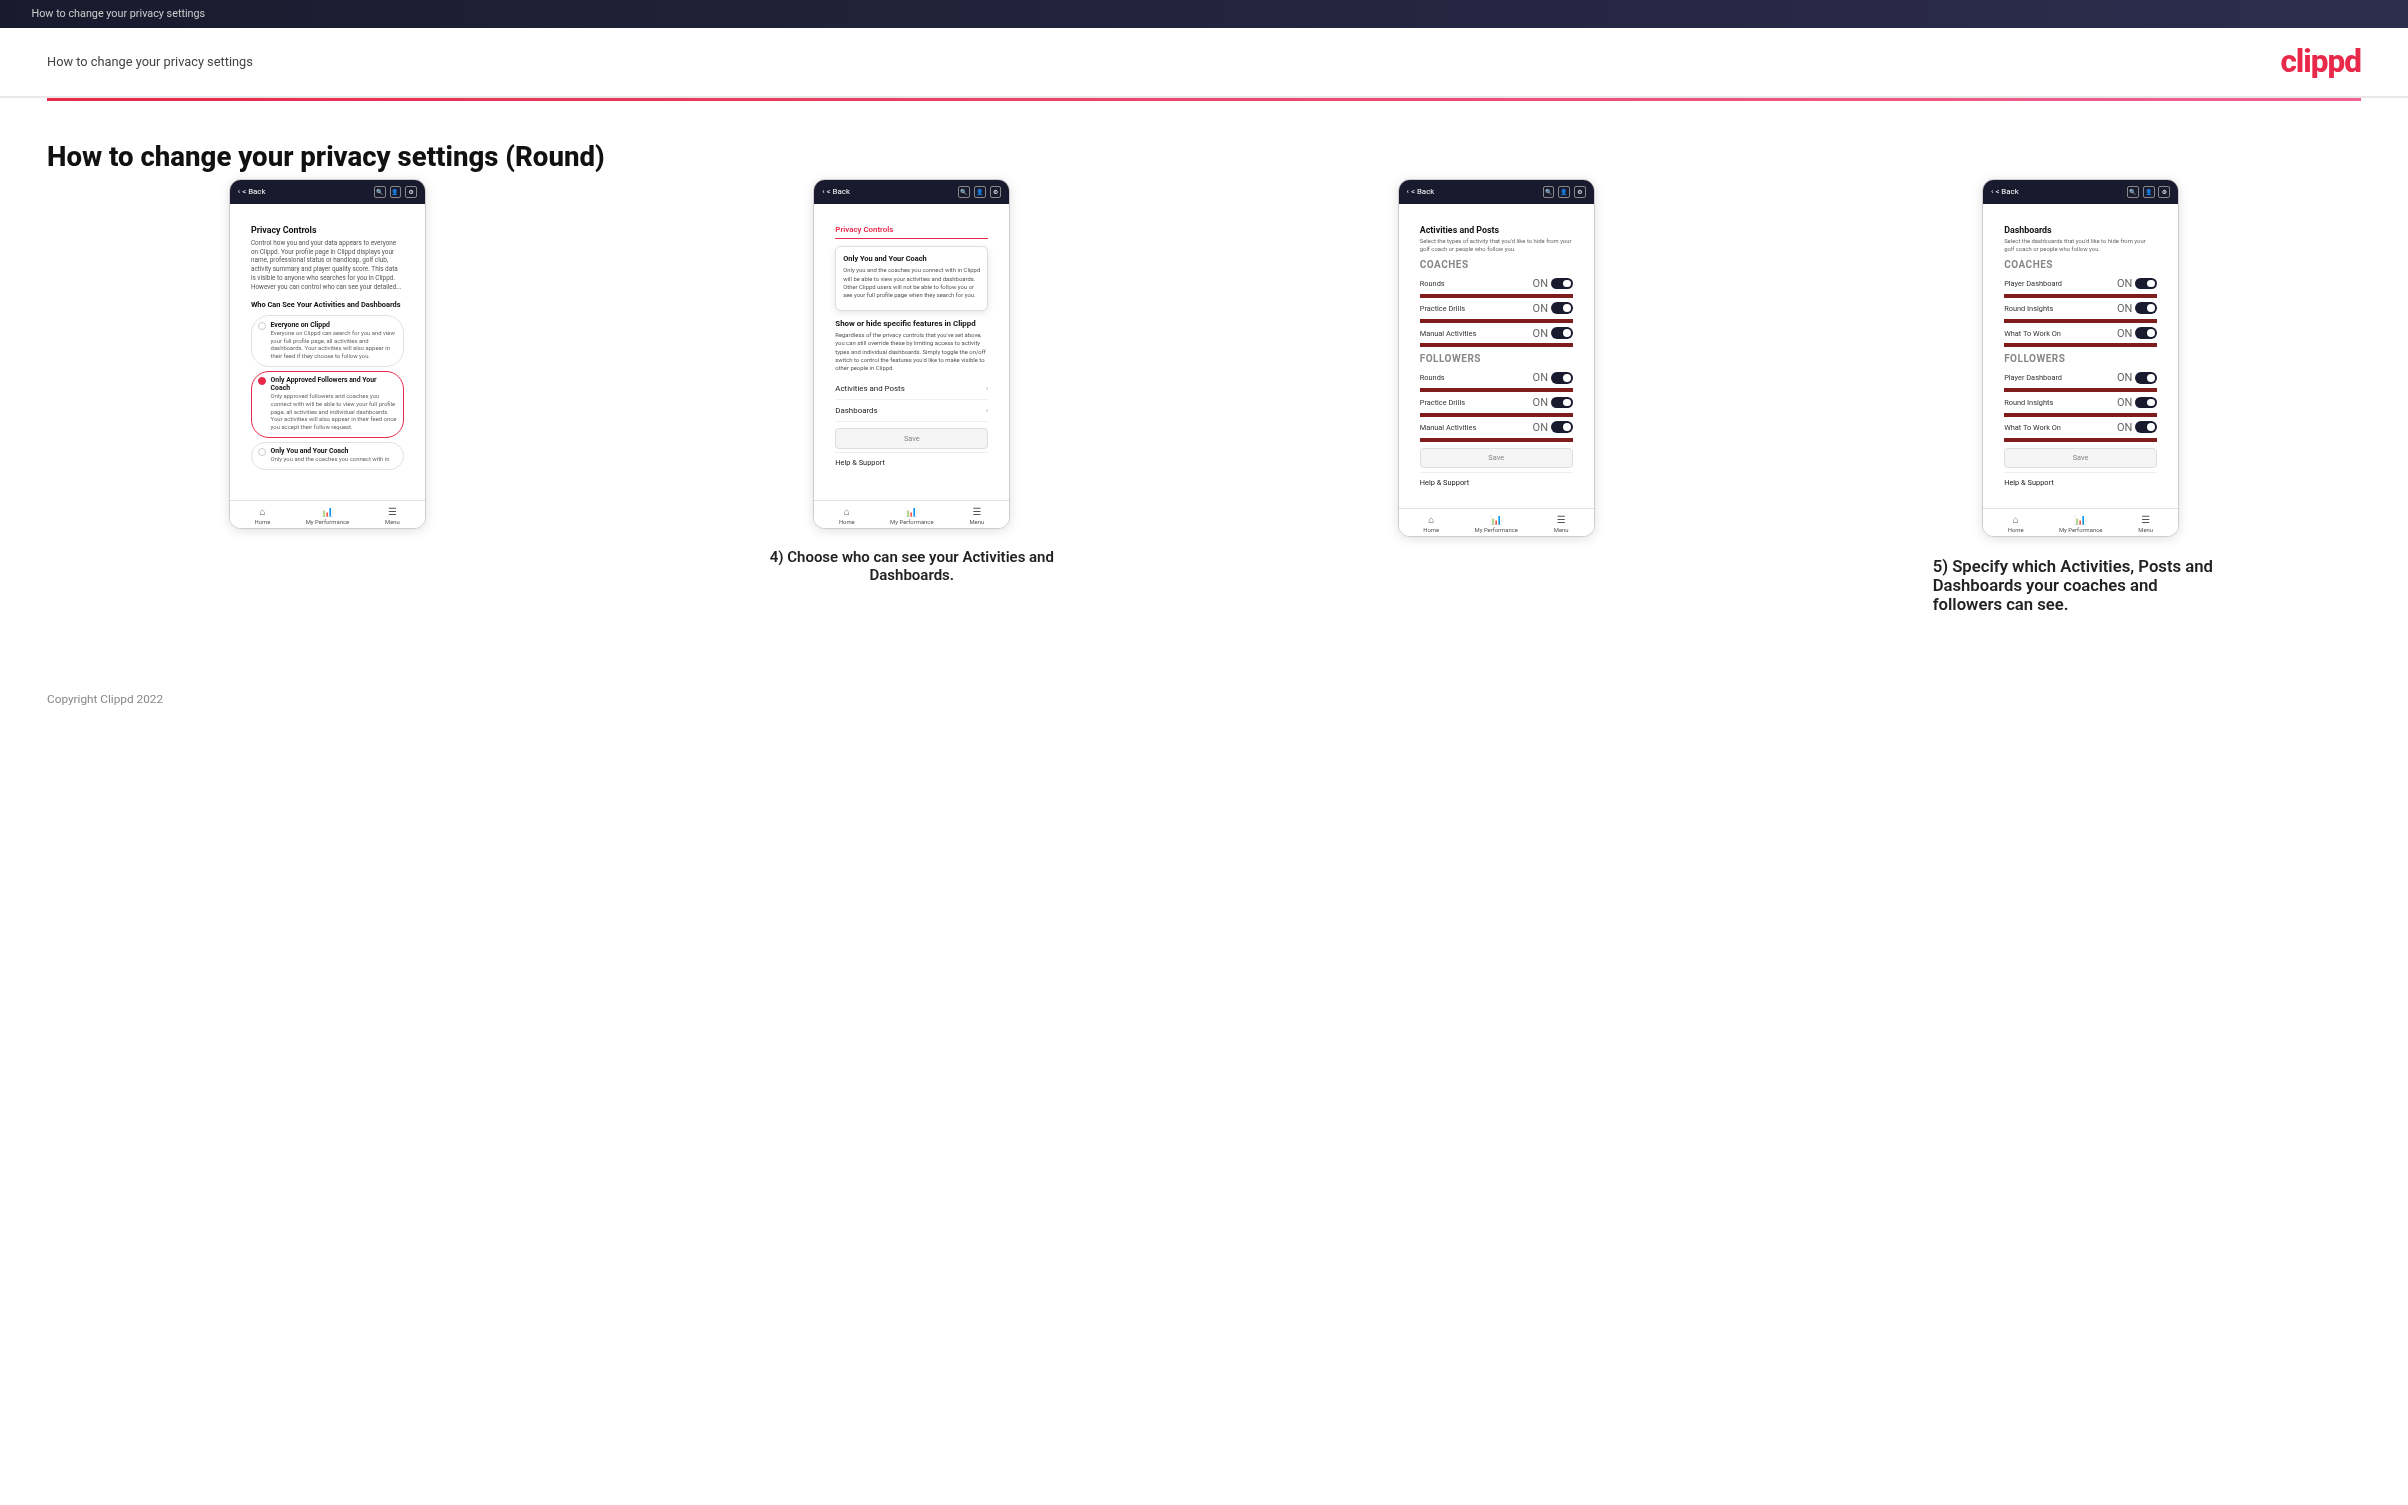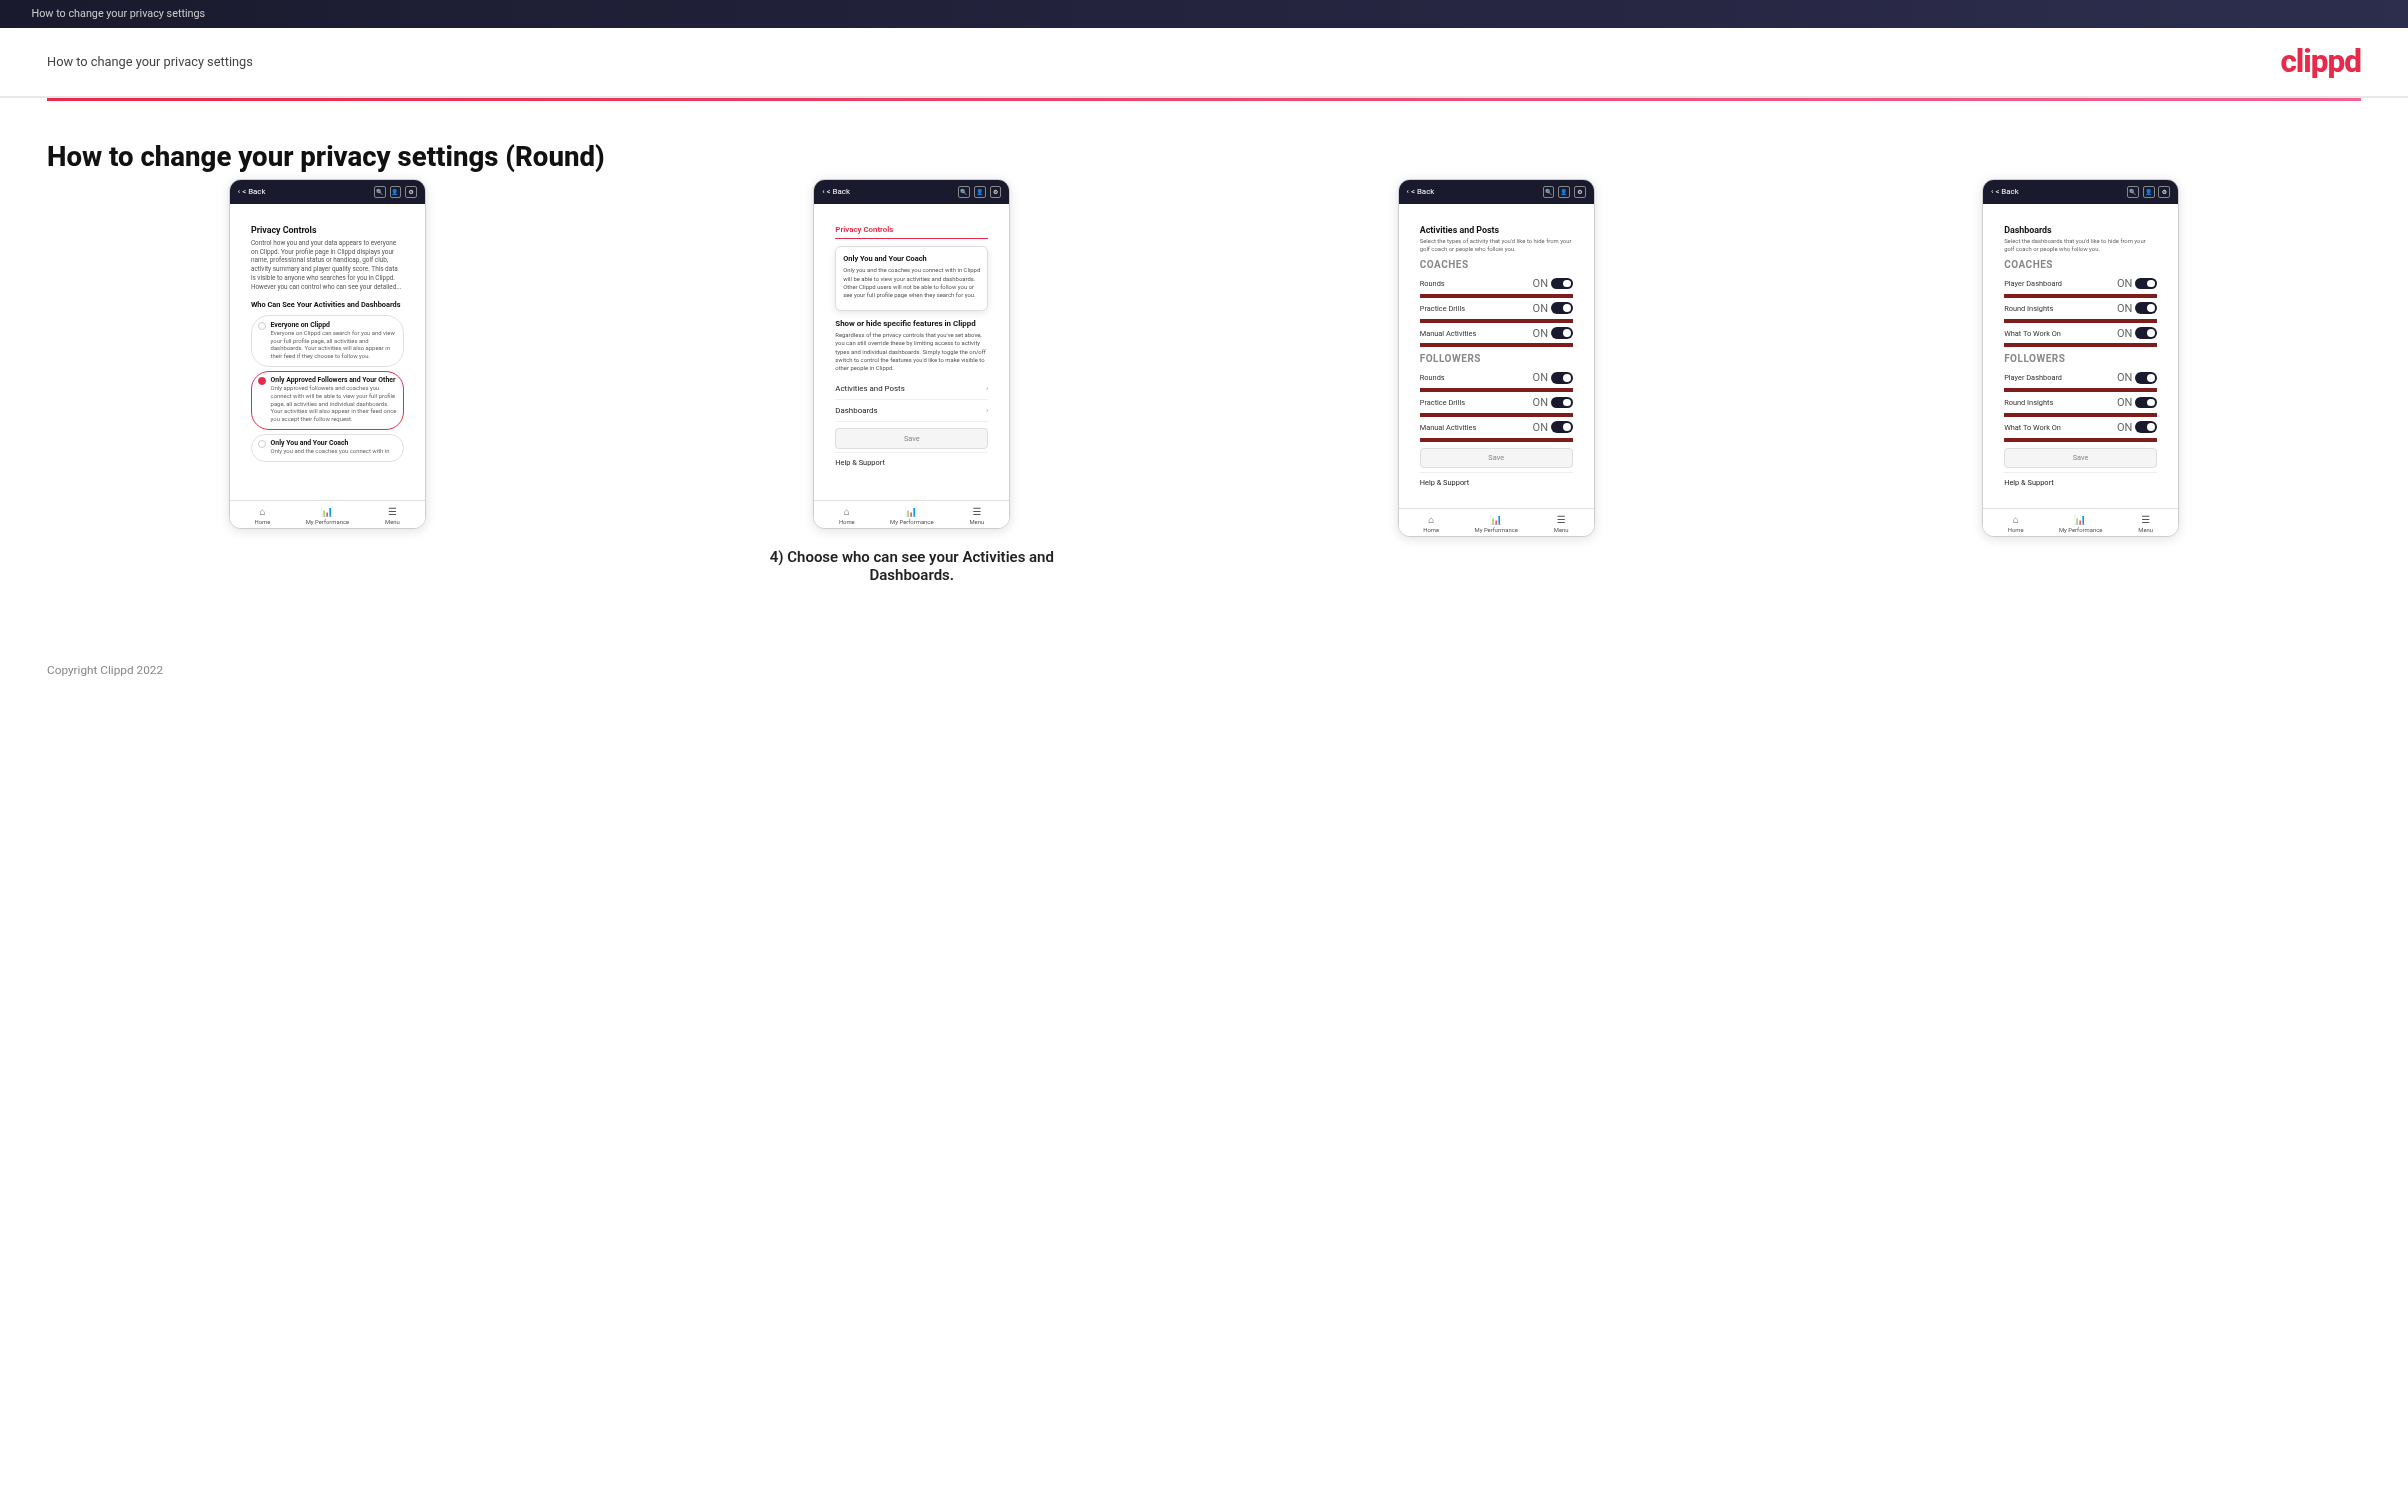--- a/index.html
+++ b/index.html
@@ -438,21 +438,21 @@
             <div class="radio-circle"></div>
             <div>
               <div class="radio-text-title">Everyone on Clippd</div>
               <div class="radio-text-desc">Everyone on Clippd can search for you and view your full profile page, all activities and dashboards. Your activities will also appear in their feed if they choose to follow you.</div>
             </div>
           </div>
 
           <div class="radio-option selected">
             <div class="radio-circle selected"></div>
             <div>
-              <div class="radio-text-title">Only Approved Followers and Your Other</div>
+              <div class="radio-text-title">Only Approved Followers and Your Coach</div>
               <div class="radio-text-desc">Only approved followers and coaches you connect with will be able to view your full profile page, all activities and individual dashboards. Your activities will also appear in their feed once you accept their follow request.</div>
             </div>
           </div>
 
           <div class="radio-option">
             <div class="radio-circle"></div>
             <div>
               <div class="radio-text-title">Only You and Your Coach</div>
               <div class="radio-text-desc">Only you and the coaches you connect with in</div>
             </div>
@@ -698,20 +698,21 @@
           <div class="phone-nav-item">
             <span class="phone-nav-item-icon">📊</span>
             <span class="phone-nav-item-label">My Performance</span>
           </div>
           <div class="phone-nav-item">
             <span class="phone-nav-item-icon">☰</span>
             <span class="phone-nav-item-label">Menu</span>
           </div>
         </div>
       </div>
+      <div class="caption" style="text-align:left;max-width:296px;font-size:16.7px;">5) Specify which Activities, Posts and Dashboards your  coaches and followers can see.</div>
     </div>
 
   </div>
 </div>
 
 <div class="footer">
   <span>Copyright Clippd 2022</span>
 </div>
 
 

